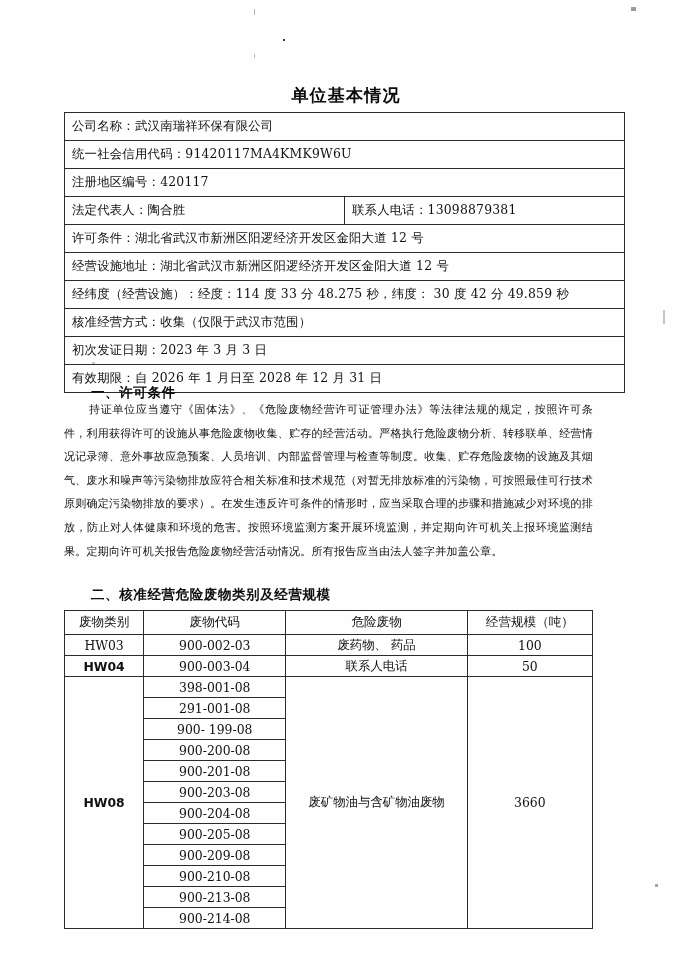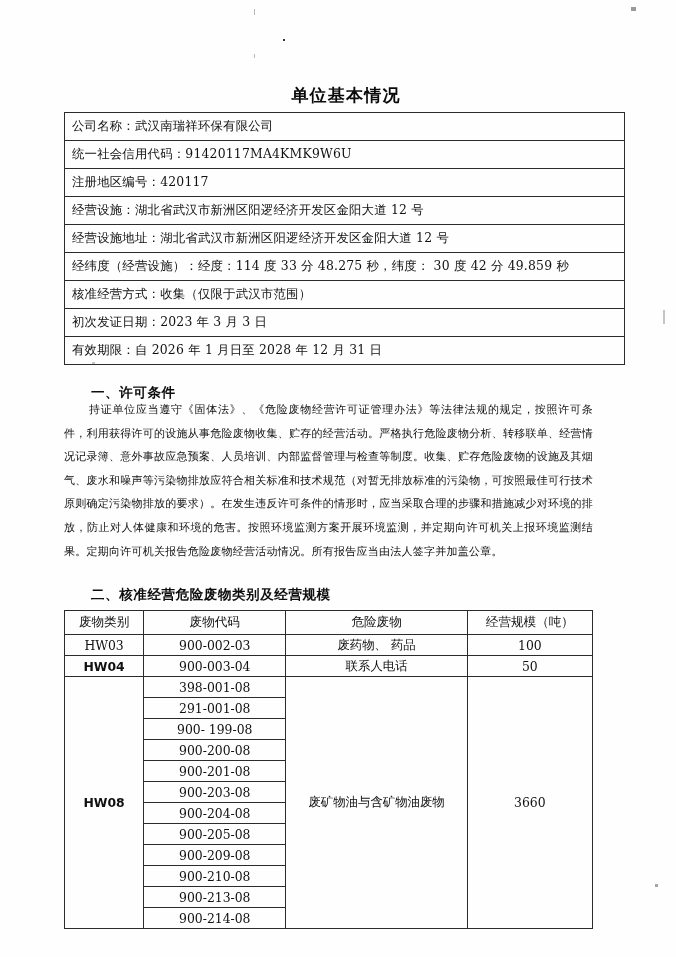--- a/index.html
+++ b/index.html
@@ -162,21 +162,25 @@
       <tr>
         <td colspan="2"><span class="lbl">公司名称：</span><span class="val">武汉南瑞祥环保有限公司</span></td>
       </tr>
       <tr>
         <td colspan="2"><span class="lbl">统一社会信用代码：</span><span class="val">91420117MA4KMK9W6U</span></td>
       </tr>
       <tr>
         <td colspan="2"><span class="lbl">注册地区编号：</span><span class="val">420117</span></td>
       </tr>
       <tr>
-        <td colspan="2"><span class="lbl">经营设施：</span><span class="val">湖北省武汉市新洲区阳逻经济开发区金阳大道 12 号</span></td>
+        <td class="split-left"><span class="lbl">法定代表人：</span><span class="val">陶合胜</span></td>
+        <td><span class="lbl">联系人电话：</span><span class="val">13098879381</span></td>
+      </tr>
+      <tr>
+        <td colspan="2"><span class="lbl">许可条件：</span><span class="val">湖北省武汉市新洲区阳逻经济开发区金阳大道 12 号</span></td>
       </tr>
       <tr>
         <td colspan="2"><span class="lbl">经营设施地址：</span><span class="val">湖北省武汉市新洲区阳逻经济开发区金阳大道 12 号</span></td>
       </tr>
       <tr>
         <td colspan="2"><span class="lbl">经纬度（经营设施）：</span><span class="val">经度：114 度 33 分 48.275 秒，纬度： 30 度 42 分 49.859 秒</span></td>
       </tr>
       <tr>
         <td colspan="2"><span class="lbl">核准经营方式：</span><span class="val">收集（仅限于武汉市范围）</span></td>
       </tr>

